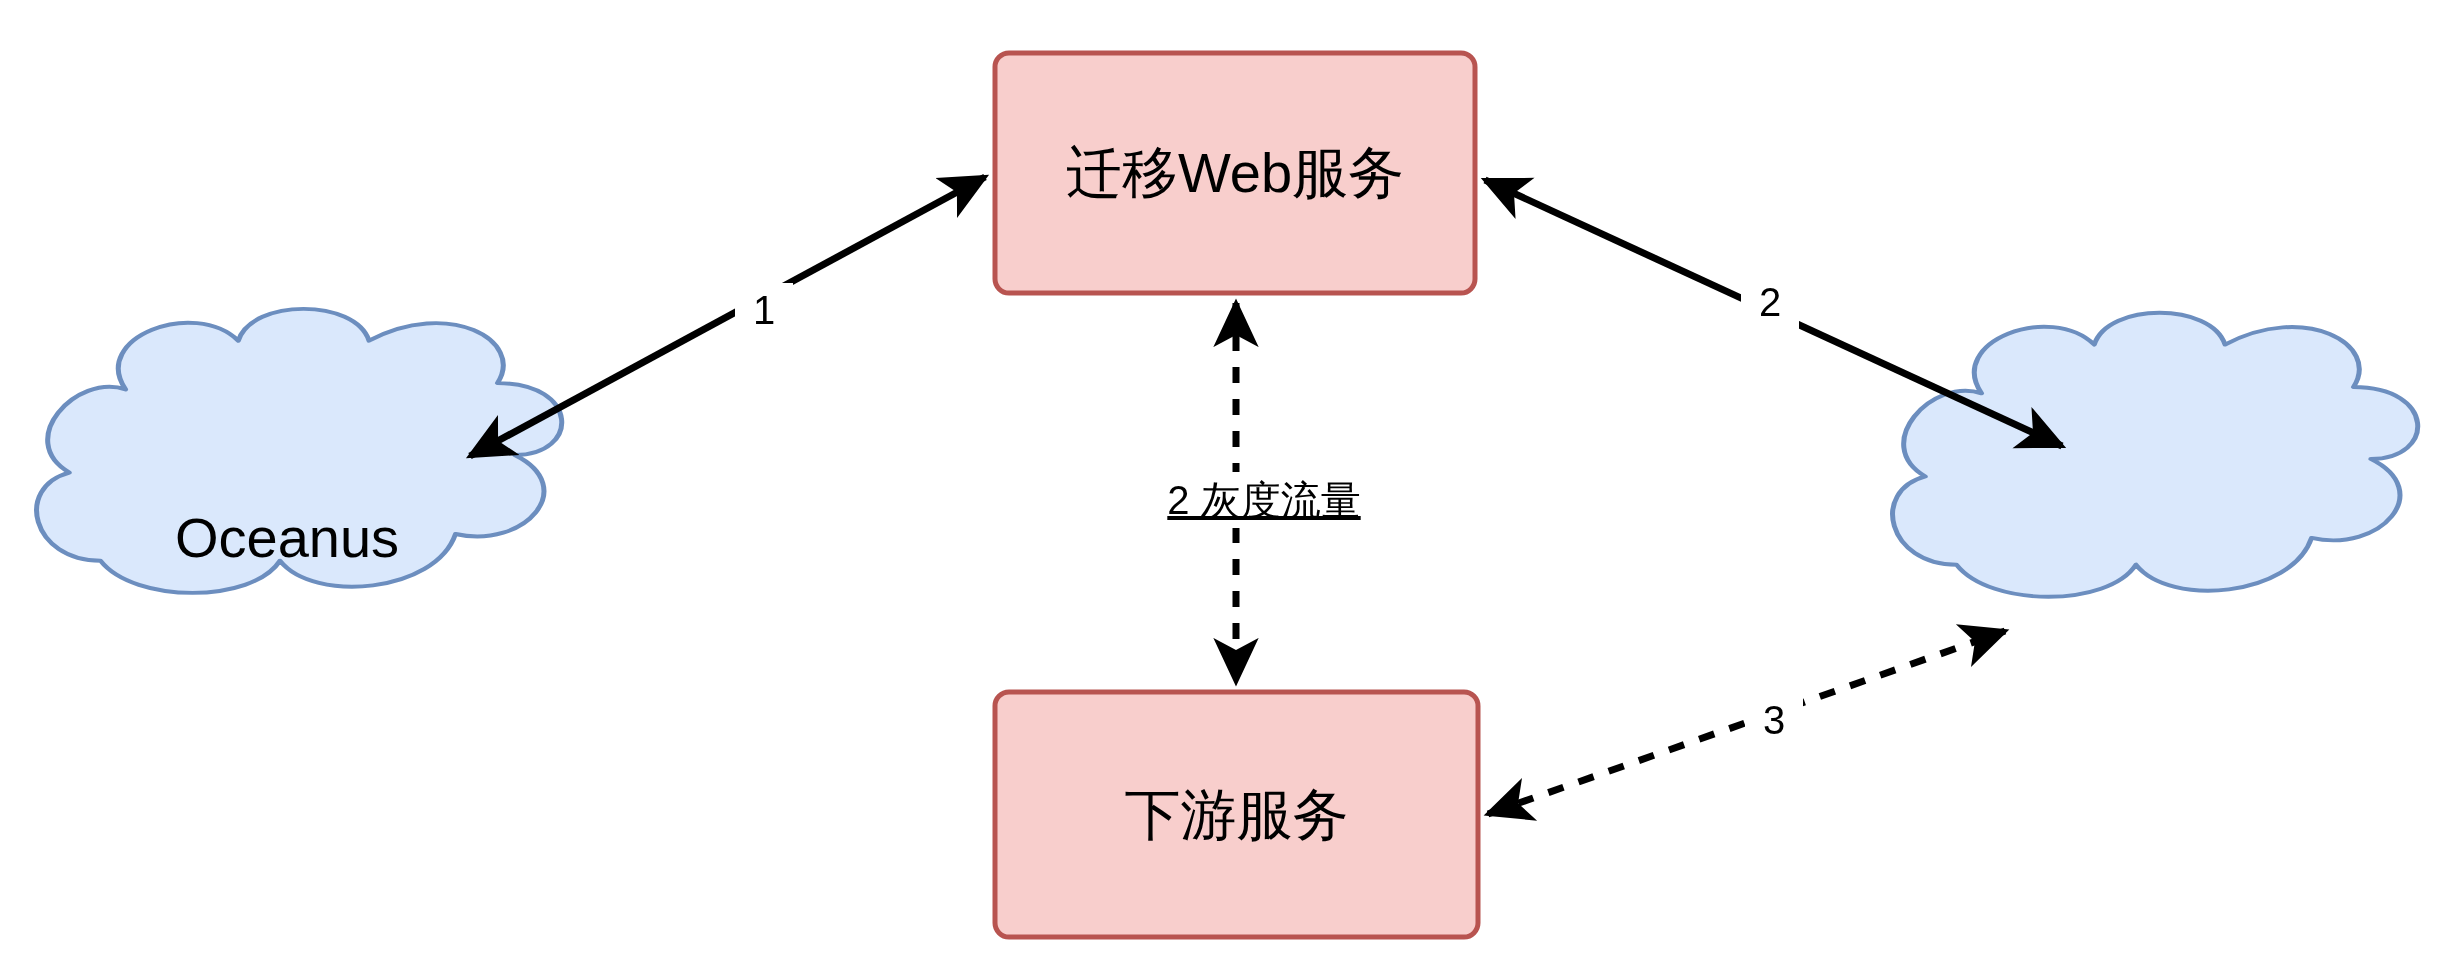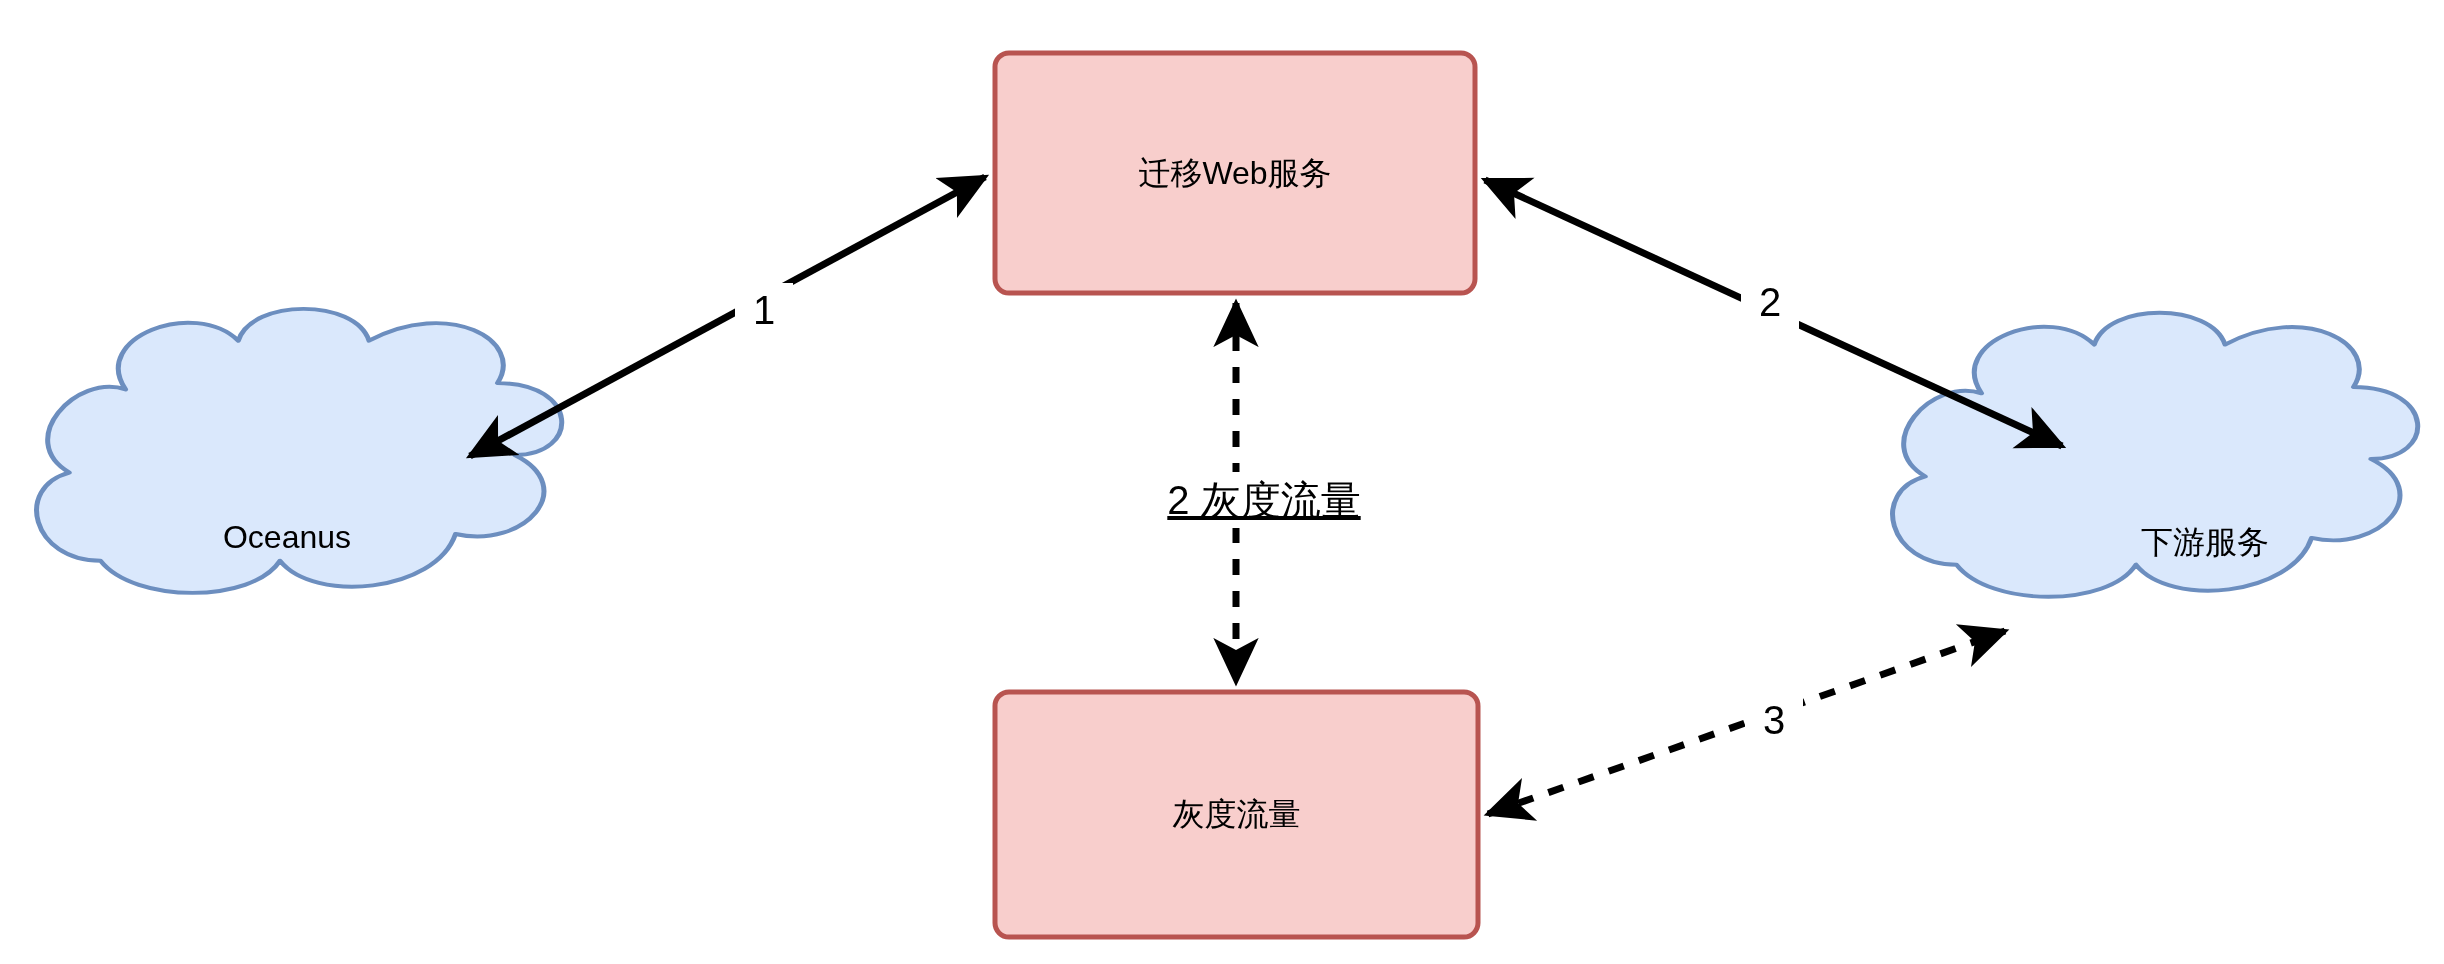--- a/index.html
+++ b/index.html
@@ -25,21 +25,21 @@
     width: 2444px;
     height: 964px;
   }
   .node-label {
     position: absolute;
     display: flex;
     align-items: center;
     justify-content: center;
     text-align: center;
     color: #000000;
-    font-size: 32px;
+    font-size: 56px;
     line-height: 1.2;
     white-space: nowrap;
     pointer-events: none;
     font-family: "Liberation Sans", "DejaVu Sans", sans-serif;
   }
   .edge-label {
     position: absolute;
     display: flex;
     align-items: center;
     justify-content: center;
@@ -107,25 +107,24 @@
 
     <line x1="1485" y1="180" x2="2062" y2="446" stroke="#000000" stroke-width="7" marker-start="url(#arrowFilled)" marker-end="url(#arrowFilled)"></line>
 
     <line x1="1236" y1="303" x2="1236" y2="682" stroke="#000000" stroke-width="7" stroke-dasharray="16 16" marker-start="url(#arrowFilled)" marker-end="url(#arrowFilled)"></line>
 
     <line x1="1488" y1="814" x2="2005" y2="631" stroke="#000000" stroke-width="7" stroke-dasharray="16 16" marker-start="url(#arrowFilled)" marker-end="url(#arrowFilled)"></line>
   </svg>
 
   <div class="node-label" style="left:995px; top:53px; width:480px; height:240px;">迁移Web服务</div>
 
-  <div class="node-label" style="left:995px; top:692px; width:483px; height:245px;">灰度流量</div>
+  <div class="node-label" style="left:995px; top:692px; width:483px; height:245px;">下游服务</div>
 
   <div class="node-label" style="left:62px; top:400px; width:450px; height:275px;">Oceanus</div>
 
-  <div class="node-label" style="left:1980px; top:405px; width:450px; height:275px;">下游服务</div>
 
   <div class="edge-label" style="left:735px; top:283px; width:50px; height:54px;">1</div>
 
   <div class="edge-label" style="left:1741px; top:275px; width:50px; height:54px;">2</div>
 
   <div class="edge-label" style="left:1120px; top:472px; width:280px; height:56px;text-decoration:underline;">2 灰度流量</div>
 
   <div class="edge-label" style="left:1745px; top:693px; width:50px; height:54px;">3</div>
 
   <div class="hit" style="left:995px; top:53px; width:480px; height:240px;"></div>

